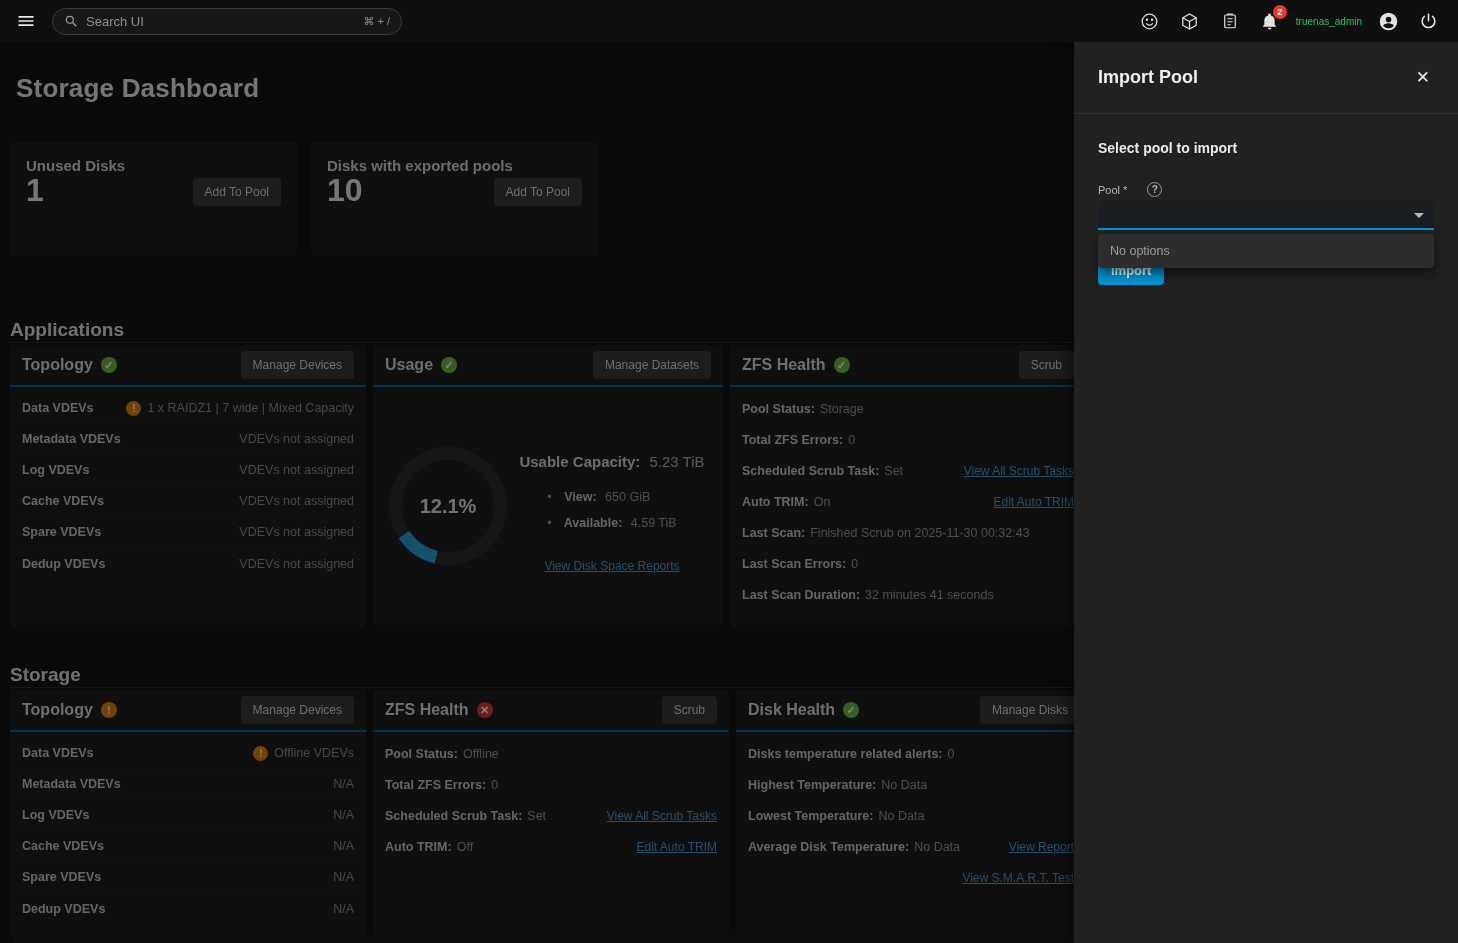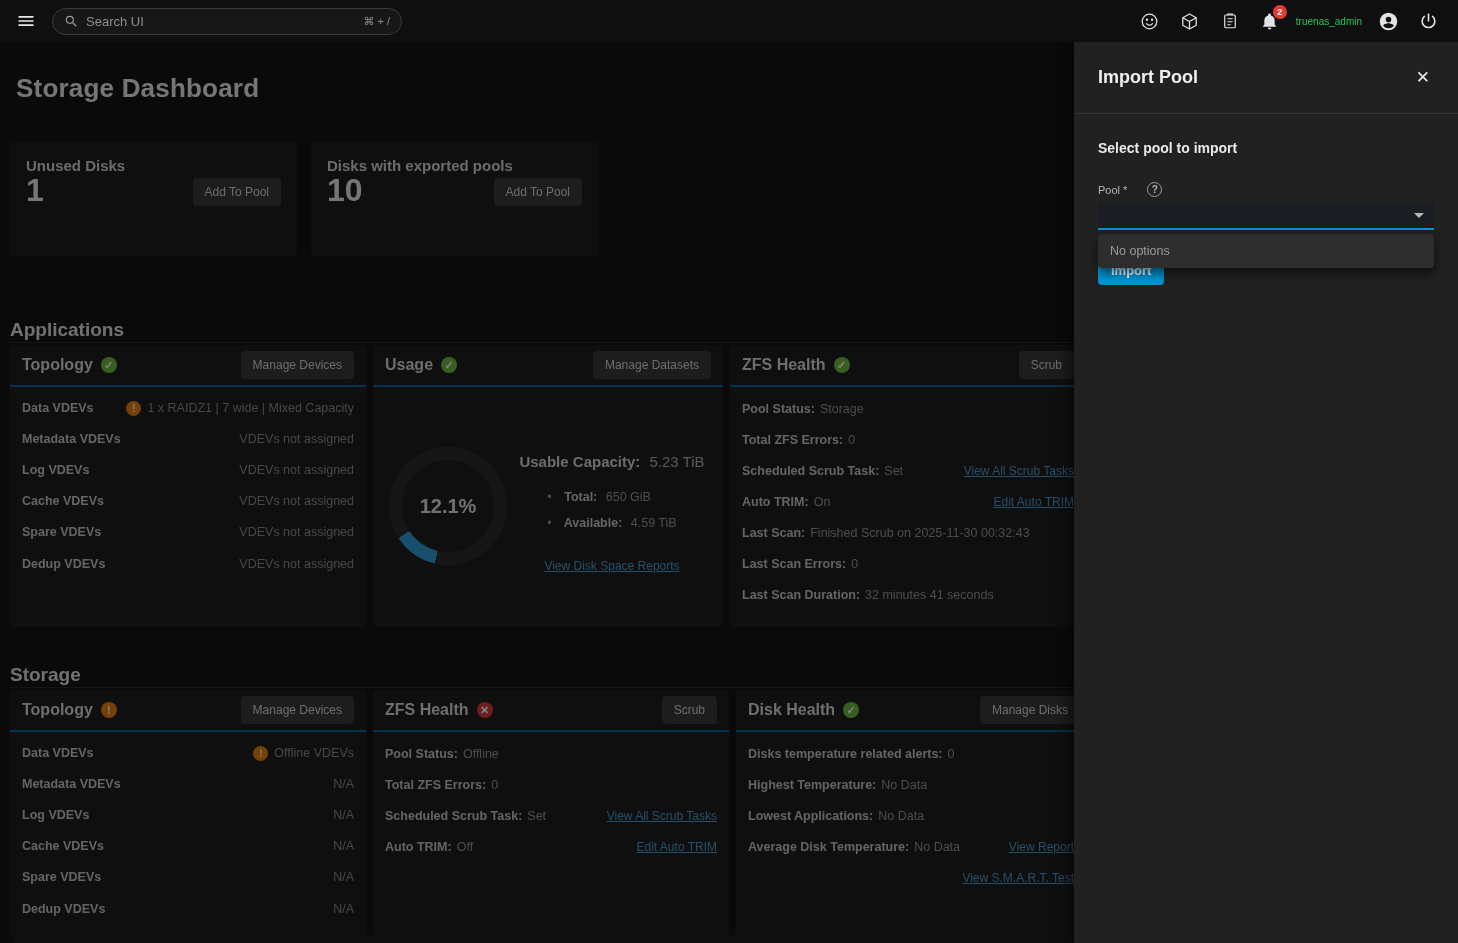--- a/index.html
+++ b/index.html
@@ -222,21 +222,21 @@
         <div class="donut">
           <span class="pct">12.1%</span>
         </div>
         <div class="usage-right">
           <div class="cap-line">
             <span>Usable Capacity:</span>
             <span class="kv-val">5.23 TiB</span>
           </div>
           <div class="usage-list">
             <div class="bullet-item">
-              <span>Total:</span>
+              <span>View:</span>
               <span class="kv-val">650 GiB</span>
             </div>
             <div class="bullet-item">
               <span>Available:</span>
               <span class="kv-val">4.59 TiB</span>
             </div>
           </div>
           <div class="usage-link-row">
             <a class="link" href="#">View Disk Space Reports</a>
           </div>
@@ -353,21 +353,21 @@
         <button class="btn">Manage Disks</button>
       </div>
       <div class="rows">
         <div class="kv-row">
           <span><span class="kv-label">Disks temperature related alerts:</span><span class="kv-val">0</span></span>
         </div>
         <div class="kv-row">
           <span><span class="kv-label">Highest Temperature:</span><span class="kv-val">No Data</span></span>
         </div>
         <div class="kv-row">
-          <span><span class="kv-label">Lowest Applications:</span><span class="kv-val">No Data</span></span>
+          <span><span class="kv-label">Lowest Temperature:</span><span class="kv-val">No Data</span></span>
         </div>
         <div class="kv-row">
           <span><span class="kv-label">Average Disk Temperature:</span><span class="kv-val">No Data</span></span>
           <a class="link" href="#">View Reports</a>
         </div>
         <div class="kv-row" style="justify-content:flex-end">
           <a class="link" href="#">View S.M.A.R.T. Tests</a>
         </div>
       </div>
     </div>

